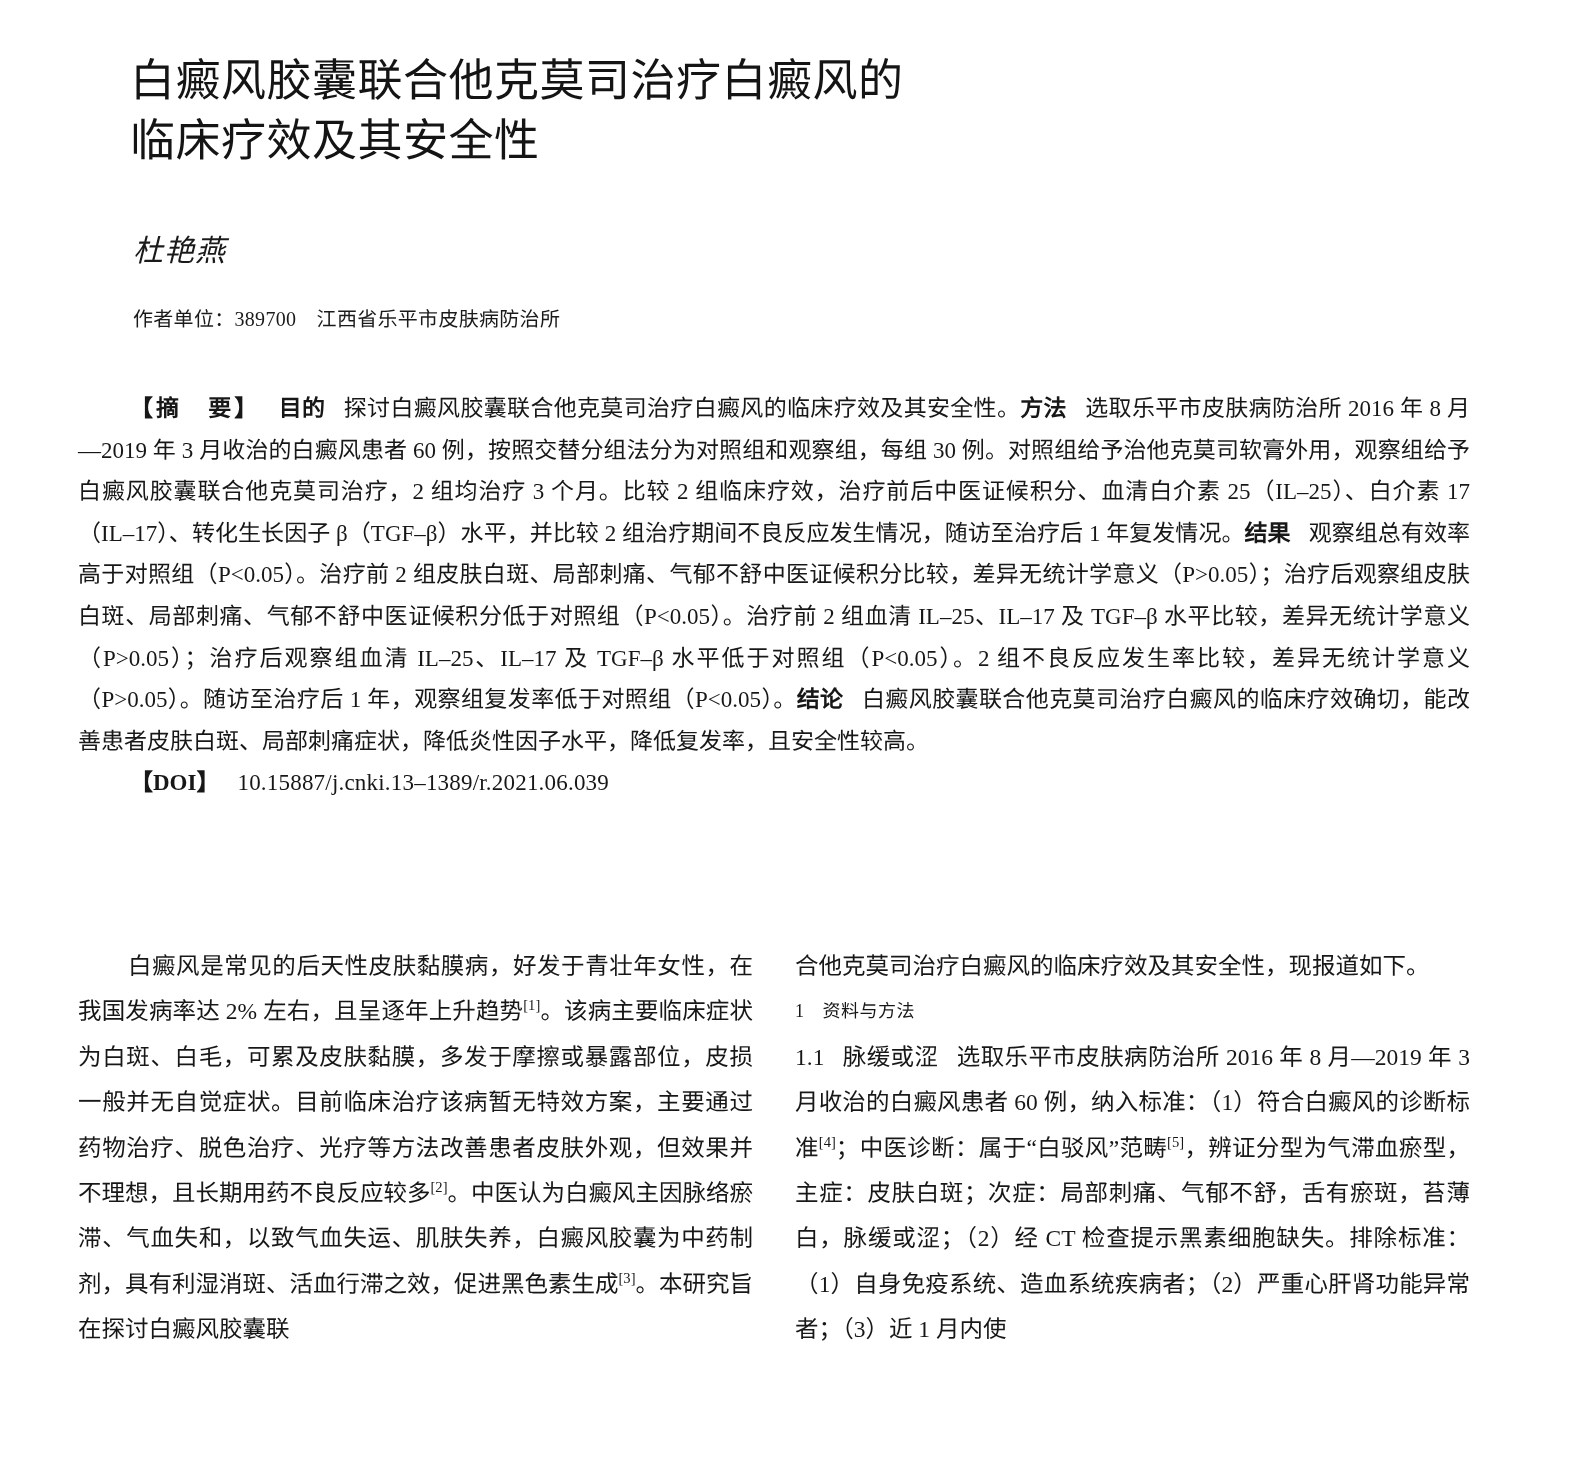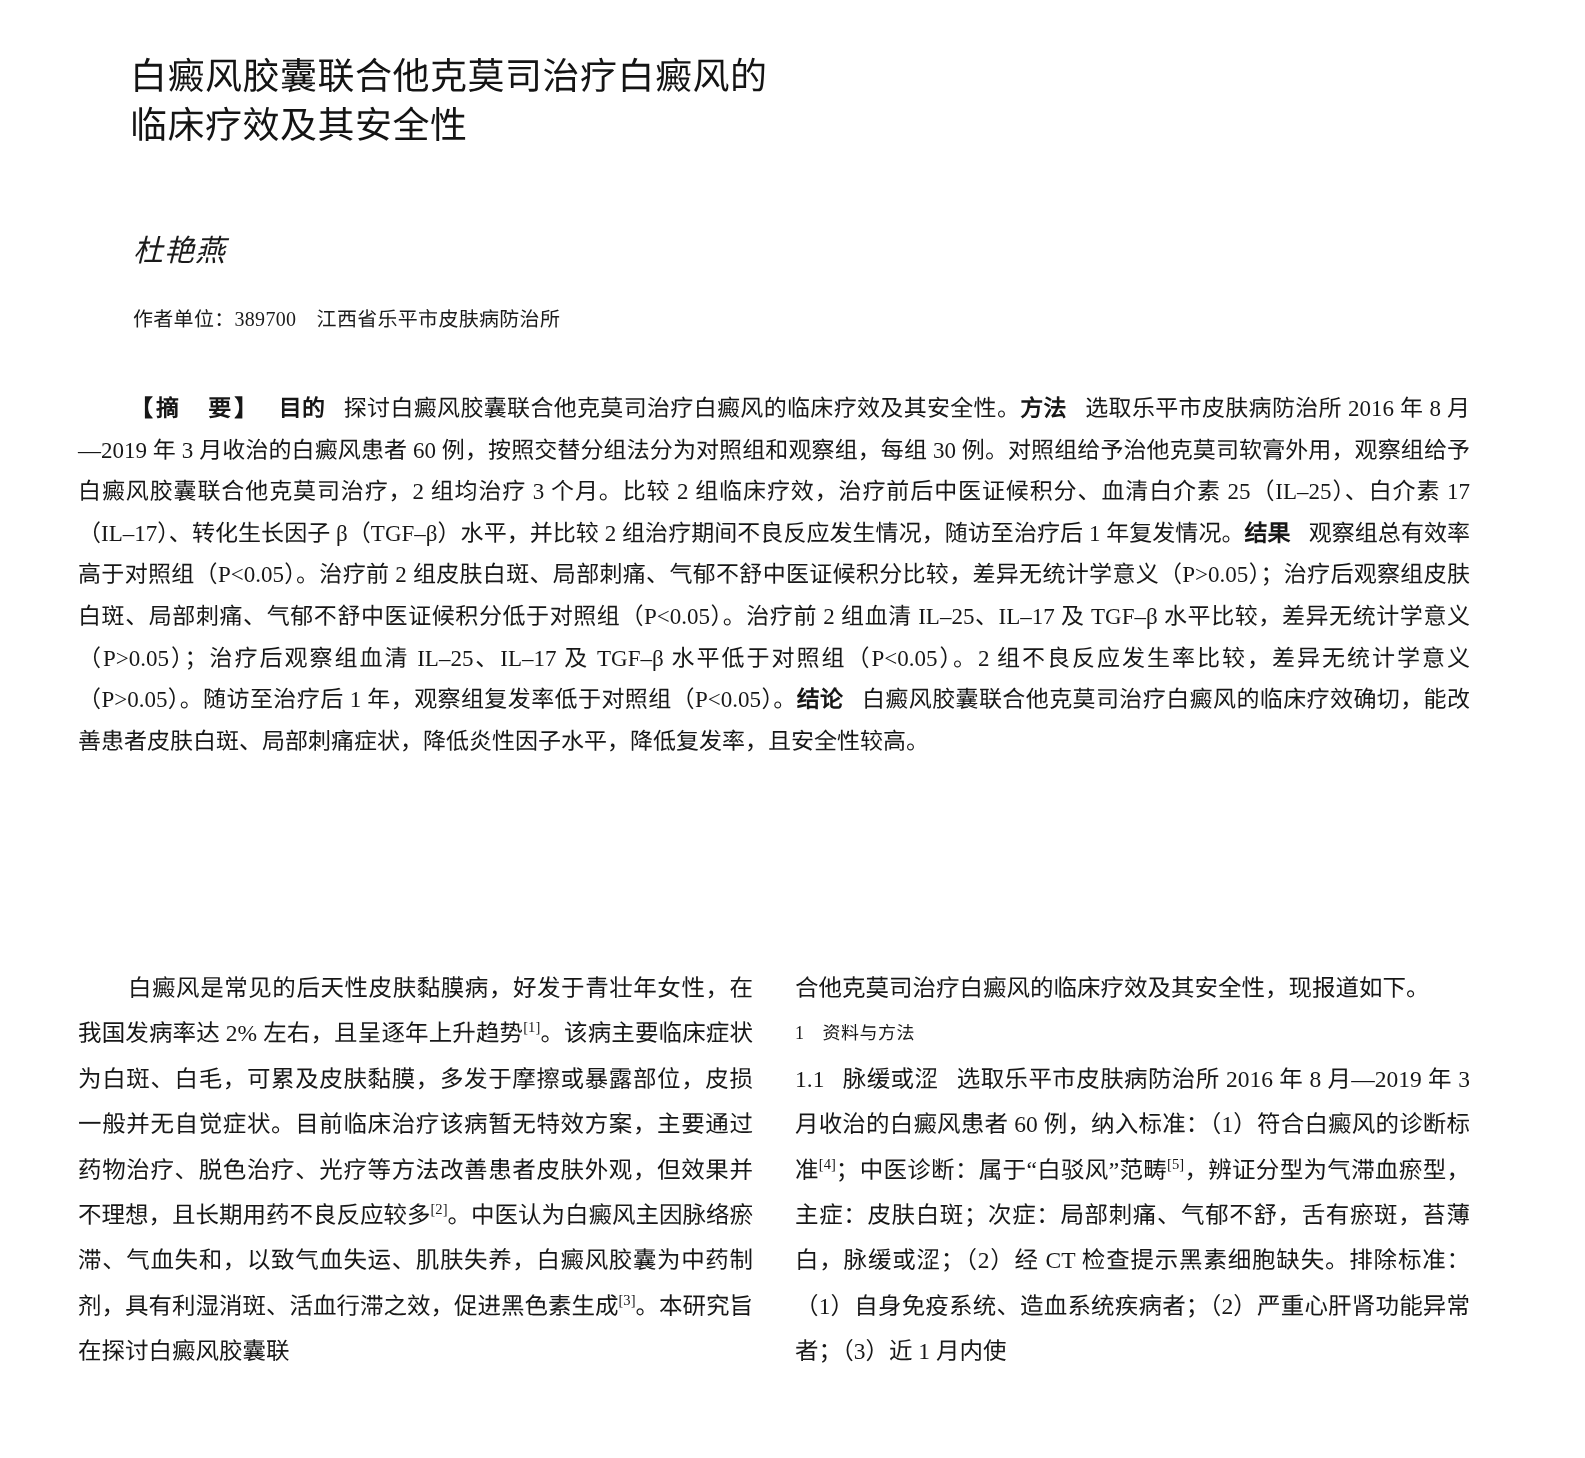--- a/index.html
+++ b/index.html
@@ -26,21 +26,21 @@
 
   
   .title-block {
     position: absolute;
     left: 130px;
     top: 52px;
     width: 1000px;
   }
   .doc-title {
     font-family: "Liberation Serif", "DejaVu Serif", serif;
-    font-size: 37px;
+    font-size: 45px;
     line-height: 1.33;
     font-weight: 400;
     letter-spacing: 0.5px;
     color: #141414;
     margin: 0;
     white-space: pre-line;
   }
 
   
   .author-name {
@@ -92,21 +92,21 @@
     text-indent: 52px;
   }
   .doi-line .doi-value {
     letter-spacing: 0.2px;
   }
 
   
   .body-columns {
     position: absolute;
     left: 78px;
-    top: 966px;
+    top: 944px;
     width: 1392px;
     display: flex;
     gap: 42px;
   }
   .col {
     width: 675px;
     font-size: 23.5px;
     line-height: 45.4px;
     text-align: justify;
     text-justify: inter-character;
@@ -143,20 +143,21 @@
   </div>
 
   <div class="author-name">杜艳燕</div>
 
   <div class="affiliation">作者单位：389700　江西省乐平市皮肤病防治所</div>
 
   <div class="abstract-block">
     <p class="abstract-para"><span class="lead gap-sm">【摘　要】</span><span class="sp-wide"></span><span class="lead">目的</span><span class="sp-wide"></span><span>探讨白癜风胶囊联合他克莫司治疗白癜风的临床疗效及其安全性。</span><span class="lead">方法</span><span class="sp-wide"></span><span>选取乐平市皮肤病防治所 2016 年 8 月—2019 年 3 月收治的白癜风患者 60 例，按照交替分组法分为对照组和观察组，每组 30 例。对照组给予治他克莫司软膏外用，观察组给予白癜风胶囊联合他克莫司治疗，2 组均治疗 3 个月。比较 2 组临床疗效，治疗前后中医证候积分、血清白介素 25（IL–25）、白介素 17（IL–17）、转化生长因子 β（TGF–β）水平，并比较 2 组治疗期间不良反应发生情况，随访至治疗后 1 年复发情况。</span><span class="lead">结果</span><span class="sp-wide"></span><span>观察组总有效率高于对照组（P&lt;0.05）。治疗前 2 组皮肤白斑、局部刺痛、气郁不舒中医证候积分比较，差异无统计学意义（P&gt;0.05）；治疗后观察组皮肤白斑、局部刺痛、气郁不舒中医证候积分低于对照组（P&lt;0.05）。治疗前 2 组血清 IL–25、IL–17 及 TGF–β 水平比较，差异无统计学意义（P&gt;0.05）；治疗后观察组血清 IL–25、IL–17 及 TGF–β 水平低于对照组（P&lt;0.05）。2 组不良反应发生率比较，差异无统计学意义（P&gt;0.05）。随访至治疗后 1 年，观察组复发率低于对照组（P&lt;0.05）。</span><span class="lead">结论</span><span class="sp-wide"></span><span>白癜风胶囊联合他克莫司治疗白癜风的临床疗效确切，能改善患者皮肤白斑、局部刺痛症状，降低炎性因子水平，降低复发率，且安全性较高。</span></p>
 
 
+    <p class="doi-line"><span class="sec-label">【DOI】</span><span class="sp-wide"></span><span class="doi-value">10.15887/j.cnki.13–1389/r.2021.06.039</span></p>
   </div>
 
   <div class="body-columns">
 
     <div class="col">
       <p class="indent"><span>白癜风是常见的后天性皮肤黏膜病，好发于青壮年女性，在我国发病率达 2% 左右，且呈逐年上升趋势</span><sup>[1]</sup><span>。该病主要临床症状为白斑、白毛，可累及皮肤黏膜，多发于摩擦或暴露部位，皮损一般并无自觉症状。目前临床治疗该病暂无特效方案，主要通过药物治疗、脱色治疗、光疗等方法改善患者皮肤外观，但效果并不理想，且长期用药不良反应较多</span><sup>[2]</sup><span>。中医认为白癜风主因脉络瘀滞、气血失和，以致气血失运、肌肤失养，白癜风胶囊为中药制剂，具有利湿消斑、活血行滞之效，促进黑色素生成</span><sup>[3]</sup><span>。本研究旨在探讨白癜风胶囊联</span></p>
     </div>
 
     <div class="col">
       <p>合他克莫司治疗白癜风的临床疗效及其安全性，现报道如下。</p>

